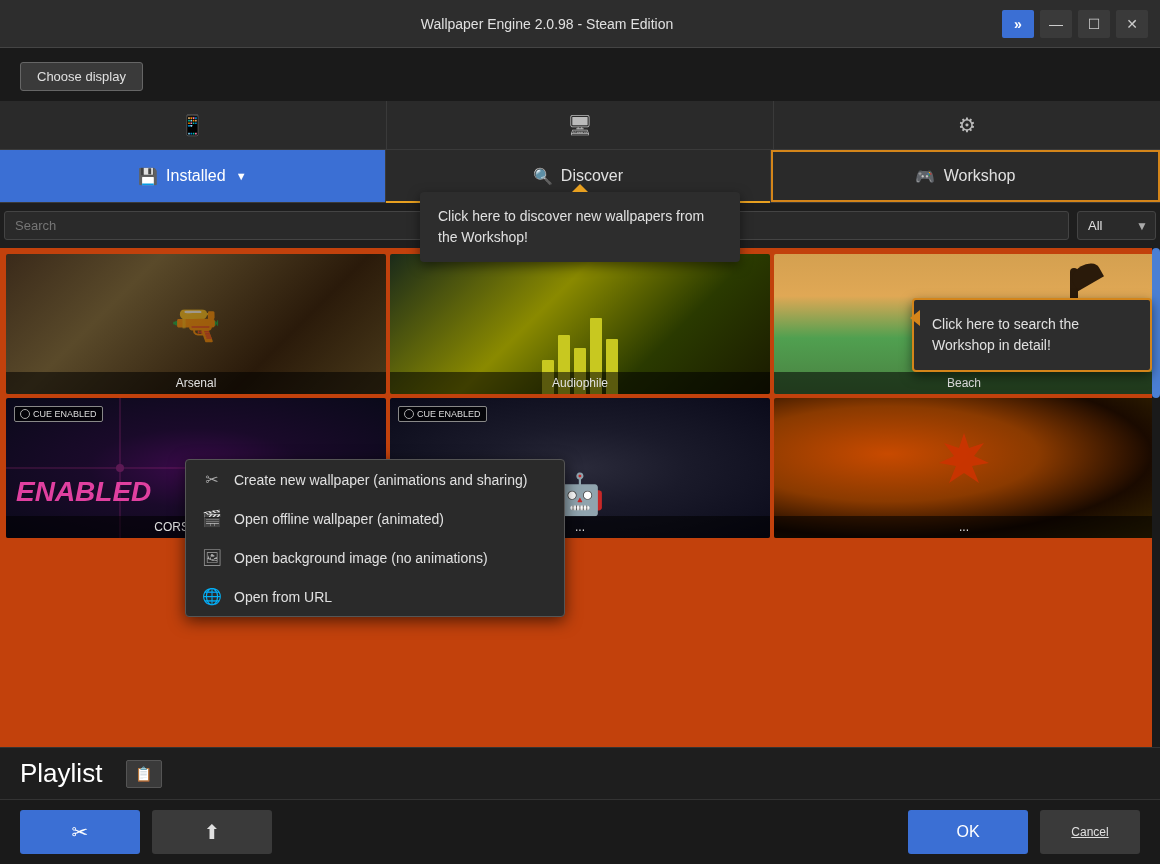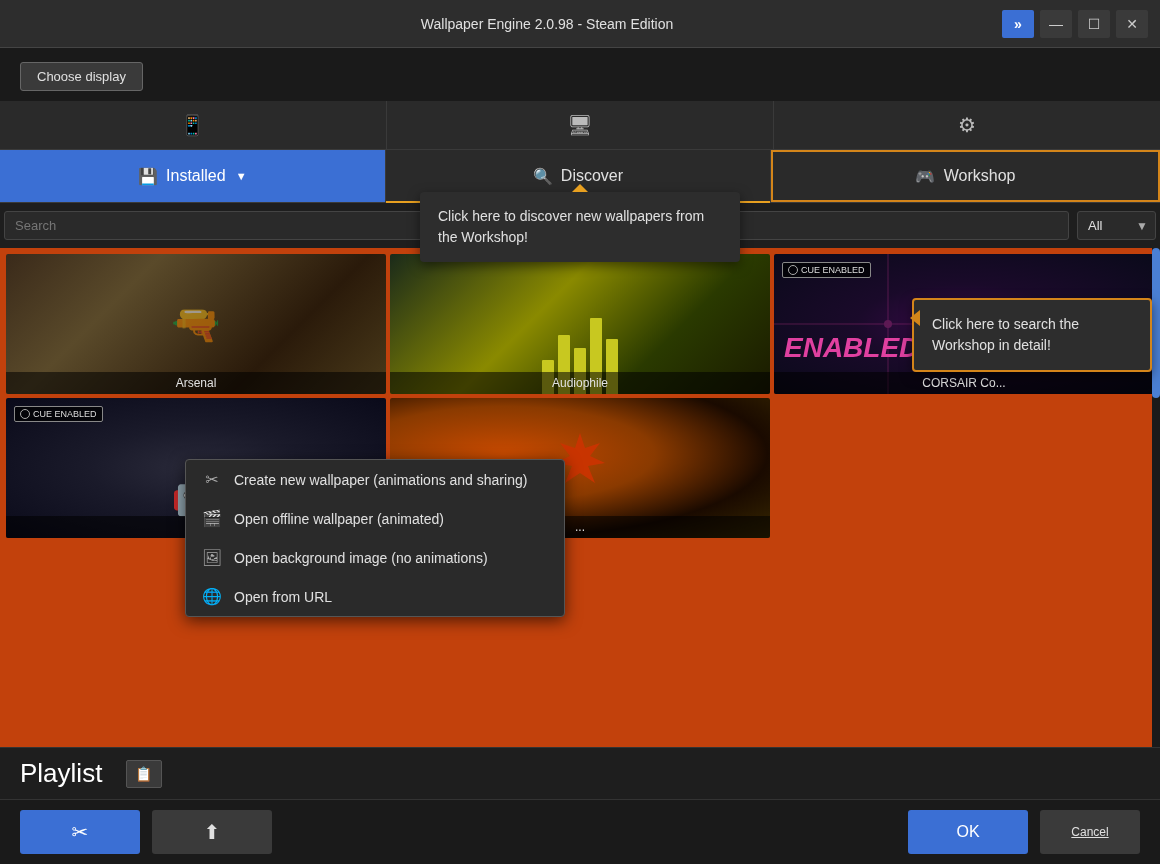--- a/index.html
+++ b/index.html
@@ -538,20 +538,28 @@
             <div style="width:12px;height:40%;background:#c8c820;border-radius:1px 1px 0 0;"></div>
             <div style="width:12px;height:70%;background:#c8c820;border-radius:1px 1px 0 0;"></div>
             <div style="width:12px;height:55%;background:#c8c820;border-radius:1px 1px 0 0;"></div>
             <div style="width:12px;height:90%;background:#c8c820;border-radius:1px 1px 0 0;"></div>
             <div style="width:12px;height:65%;background:#c8c820;border-radius:1px 1px 0 0;"></div>
           </div>
         </div>
         <div class="wallpaper-label">Audiophile</div>
       </div>
 
+      <div class="wallpaper-item">
+        <div class="wallpaper-thumb thumb-beach">
+
+          <div style="position:absolute;right:20%;top:10%;width:8px;height:60%;background:#2a1a0a;border-radius:4px;"></div>
+          <div style="position:absolute;right:14%;top:8%;width:30px;height:20px;background:#2a1a0a;border-radius:50% 50% 0 0;transform:rotate(-30deg);"></div>
+        </div>
+        <div class="wallpaper-label">Beach</div>
+      </div>
 
       <div class="wallpaper-item">
         <div class="wallpaper-thumb thumb-corsair1" style="position:relative;">
           <div class="cue-badge">
             <span class="cue-icon"></span>
             CUE ENABLED
           </div>
           <div style="color:#e040a0;font-size:28px;font-weight:bold;font-style:italic;position:absolute;bottom:30px;left:10px;">ENABLED</div>
 
           <svg style="position:absolute;width:100%;height:100%;opacity:0.3;">

